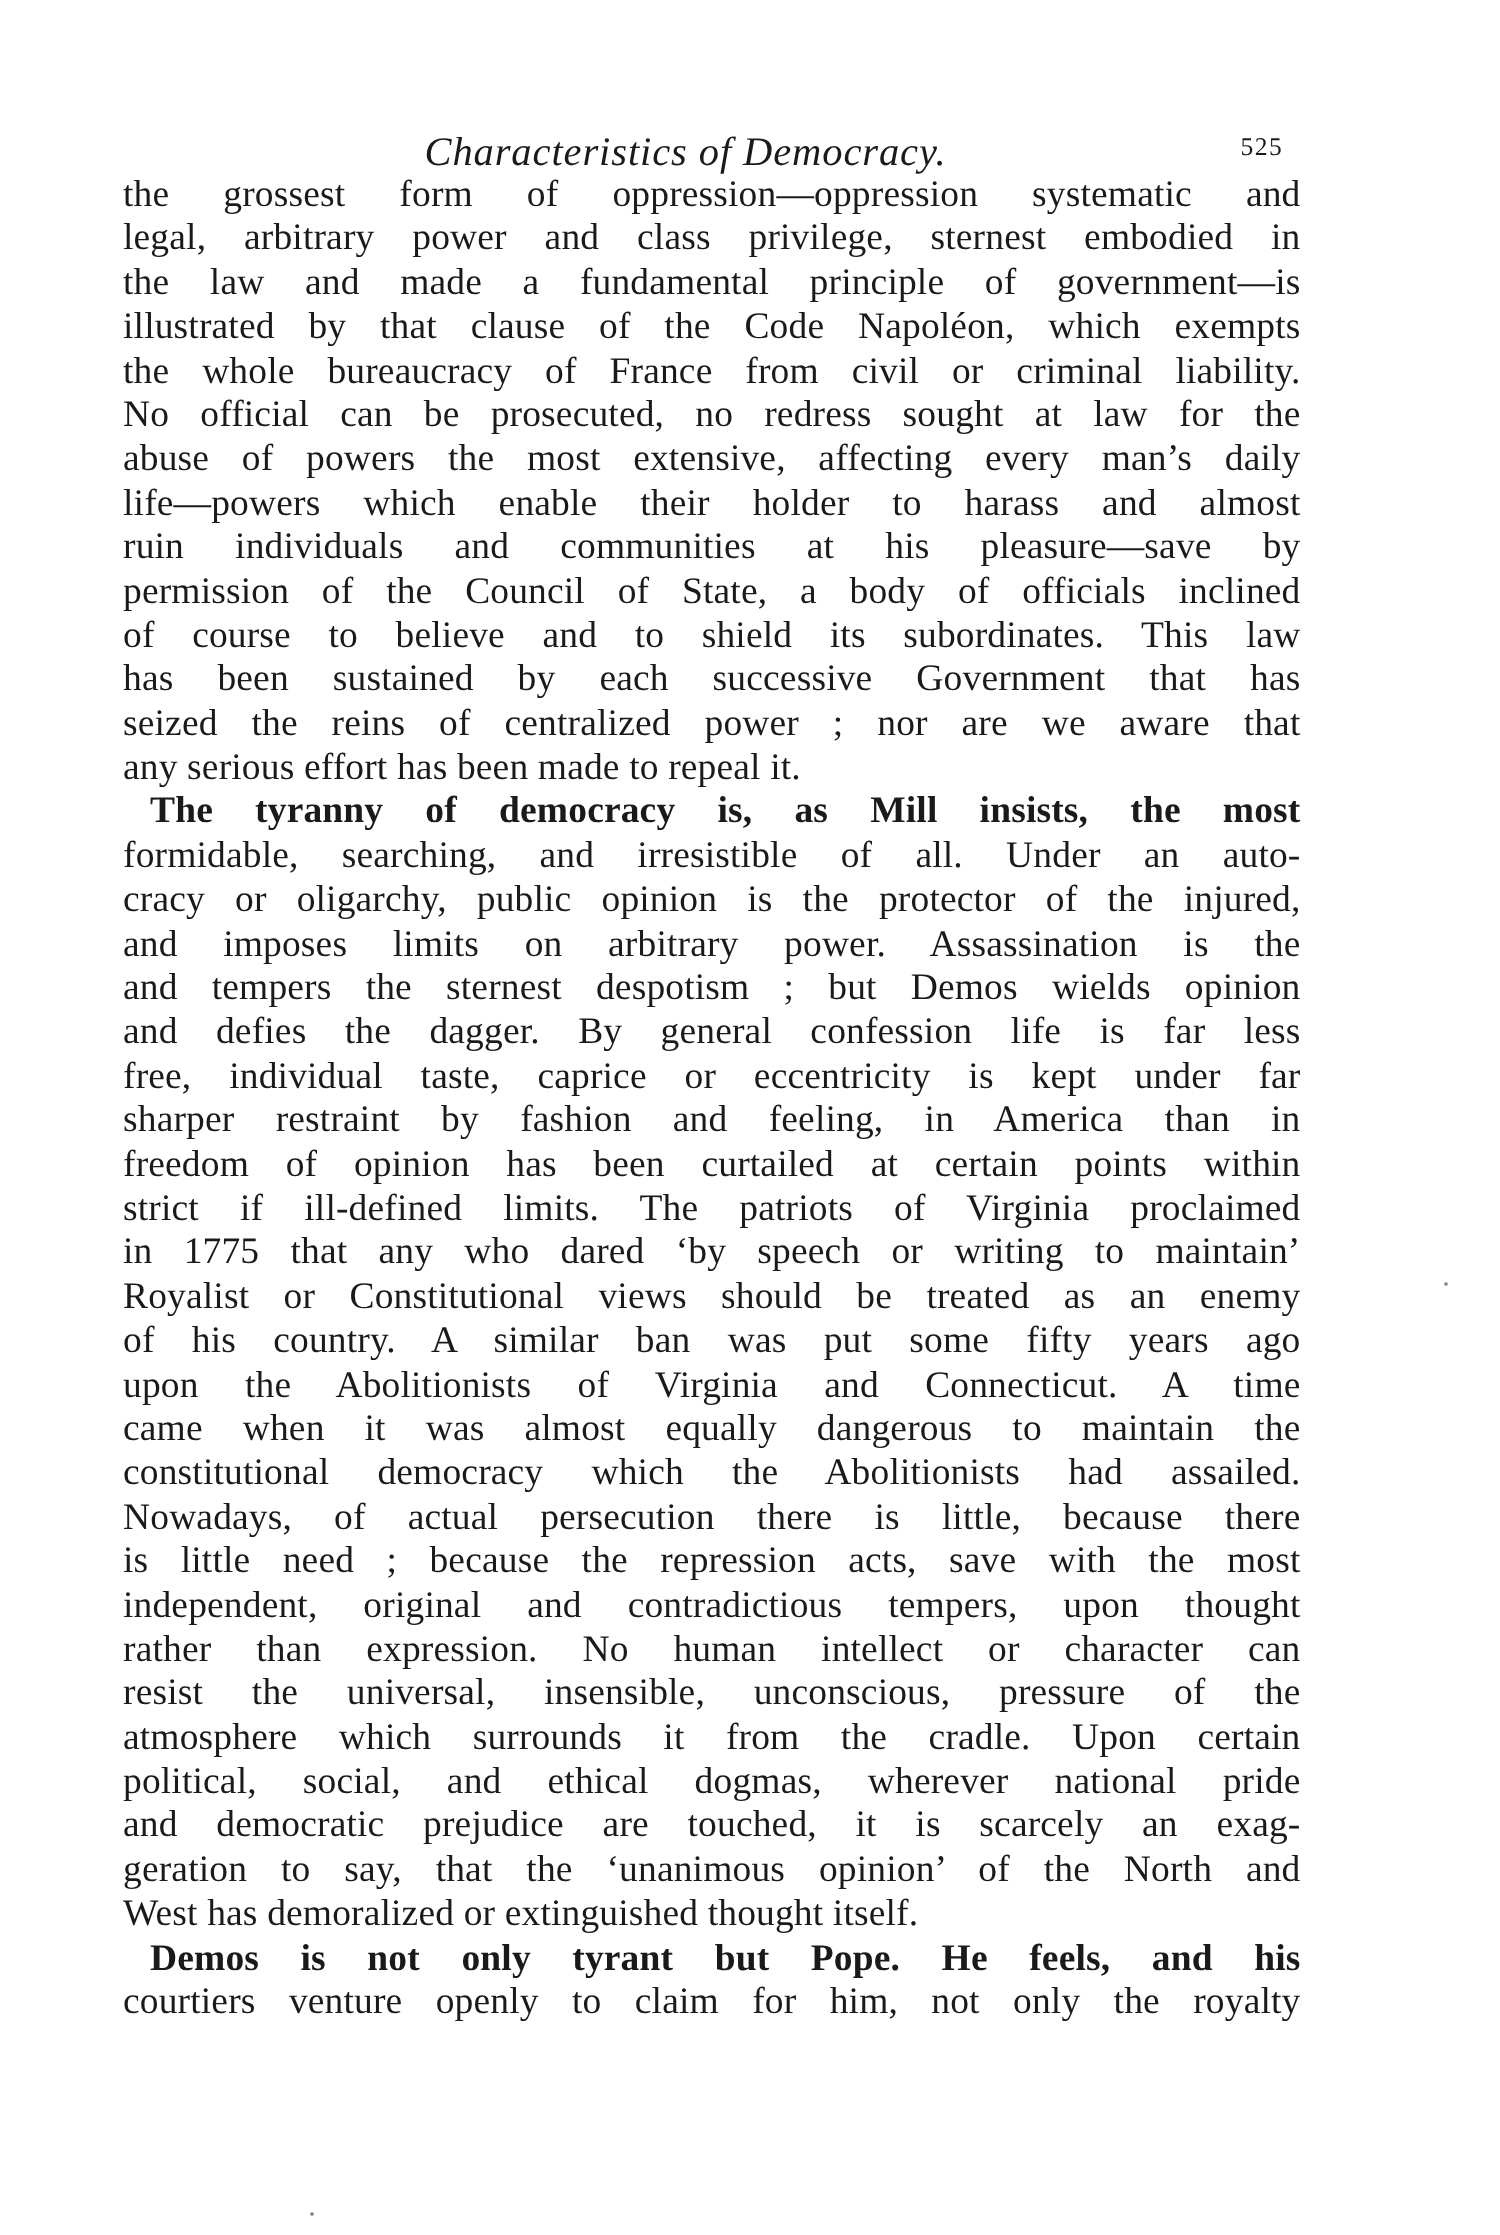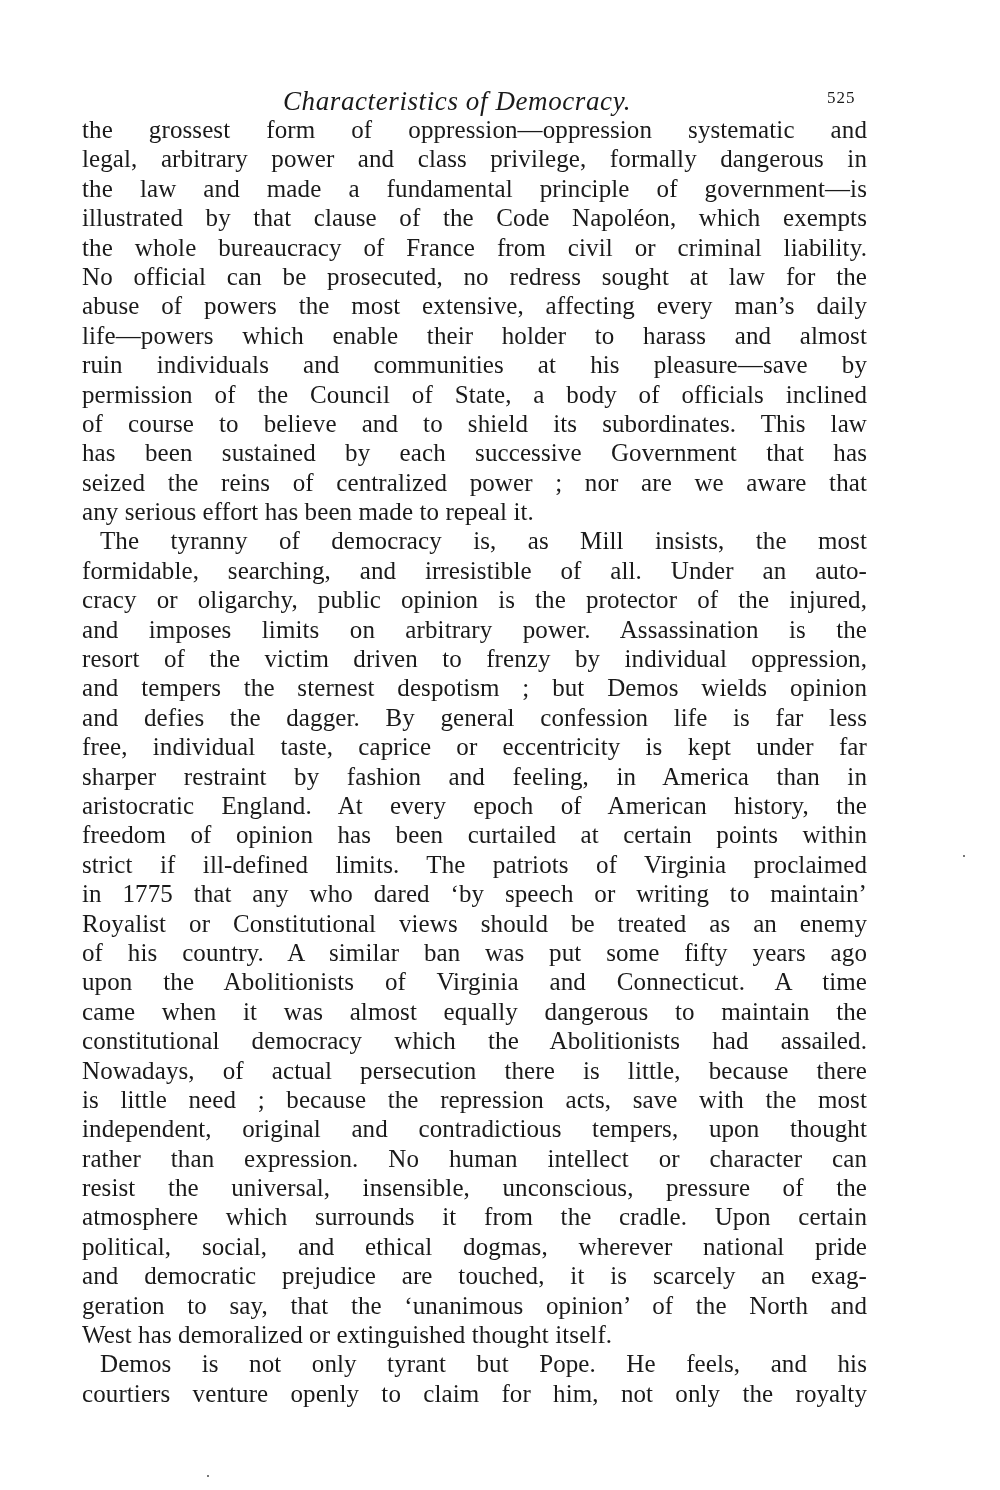--- a/index.html
+++ b/index.html
@@ -48,20 +48,21 @@
       height: 29.4px;
       line-height: 29.4px;
       font-size: 25px;
       white-space: nowrap;
       text-align: justify;
       text-align-last: justify;
       letter-spacing: 0.1px;
     }
     .line.indent {
       padding-left: 18px;
+      font-weight: bold;
     }
     .line.last-short {
       text-align: center;
       text-align-last: left;
     }
     .speck {
       position: absolute;
       width: 2px;
       height: 2px;
       background: #777;
@@ -71,45 +72,43 @@
 <body>
 
 <div class="header">
   <span class="running-title">Characteristics of Democracy.</span>
   <span class="page-number">525</span>
 </div>
 
 <div class="text-block">
   <div>
     <span class="line">the grossest form of oppression—oppression systematic and</span>
-    <span class="line">legal, arbitrary power and class privilege, formally dangerous in</span>
+    <span class="line">legal, arbitrary power and class privilege, sternest embodied in</span>
     <span class="line">the law and made a fundamental principle of government—is</span>
     <span class="line">illustrated by that clause of the Code Napoléon, which exempts</span>
     <span class="line">the whole bureaucracy of France from civil or criminal liability.</span>
     <span class="line">No official can be prosecuted, no redress sought at law for the</span>
     <span class="line">abuse of powers the most extensive, affecting every man’s daily</span>
     <span class="line">life—powers which enable their holder to harass and almost</span>
     <span class="line">ruin individuals and communities at his pleasure—save by</span>
     <span class="line">permission of the Council of State, a body of officials inclined</span>
     <span class="line">of course to believe and to shield its subordinates. This law</span>
     <span class="line">has been sustained by each successive Government that has</span>
     <span class="line">seized the reins of centralized power ; nor are we aware that</span>
     <span class="line last-short">any serious effort has been made to repeal it.</span>
   </div>
   <div>
     <span class="line indent">The tyranny of democracy is, as Mill insists, the most</span>
     <span class="line">formidable, searching, and irresistible of all. Under an auto-</span>
     <span class="line">cracy or oligarchy, public opinion is the protector of the injured,</span>
     <span class="line">and imposes limits on arbitrary power. Assassination is the</span>
-    <span class="line">resort of the victim driven to frenzy by individual oppression,</span>
     <span class="line">and tempers the sternest despotism ; but Demos wields opinion</span>
     <span class="line">and defies the dagger. By general confession life is far less</span>
     <span class="line">free, individual taste, caprice or eccentricity is kept under far</span>
     <span class="line">sharper restraint by fashion and feeling, in America than in</span>
-    <span class="line">aristocratic England. At every epoch of American history, the</span>
     <span class="line">freedom of opinion has been curtailed at certain points within</span>
     <span class="line">strict if ill-defined limits. The patriots of Virginia proclaimed</span>
     <span class="line">in 1775 that any who dared ‘by speech or writing to maintain’</span>
     <span class="line">Royalist or Constitutional views should be treated as an enemy</span>
     <span class="line">of his country. A similar ban was put some fifty years ago</span>
     <span class="line">upon the Abolitionists of Virginia and Connecticut. A time</span>
     <span class="line">came when it was almost equally dangerous to maintain the</span>
     <span class="line">constitutional democracy which the Abolitionists had assailed.</span>
     <span class="line">Nowadays, of actual persecution there is little, because there</span>
     <span class="line">is little need ; because the repression acts, save with the most</span>

